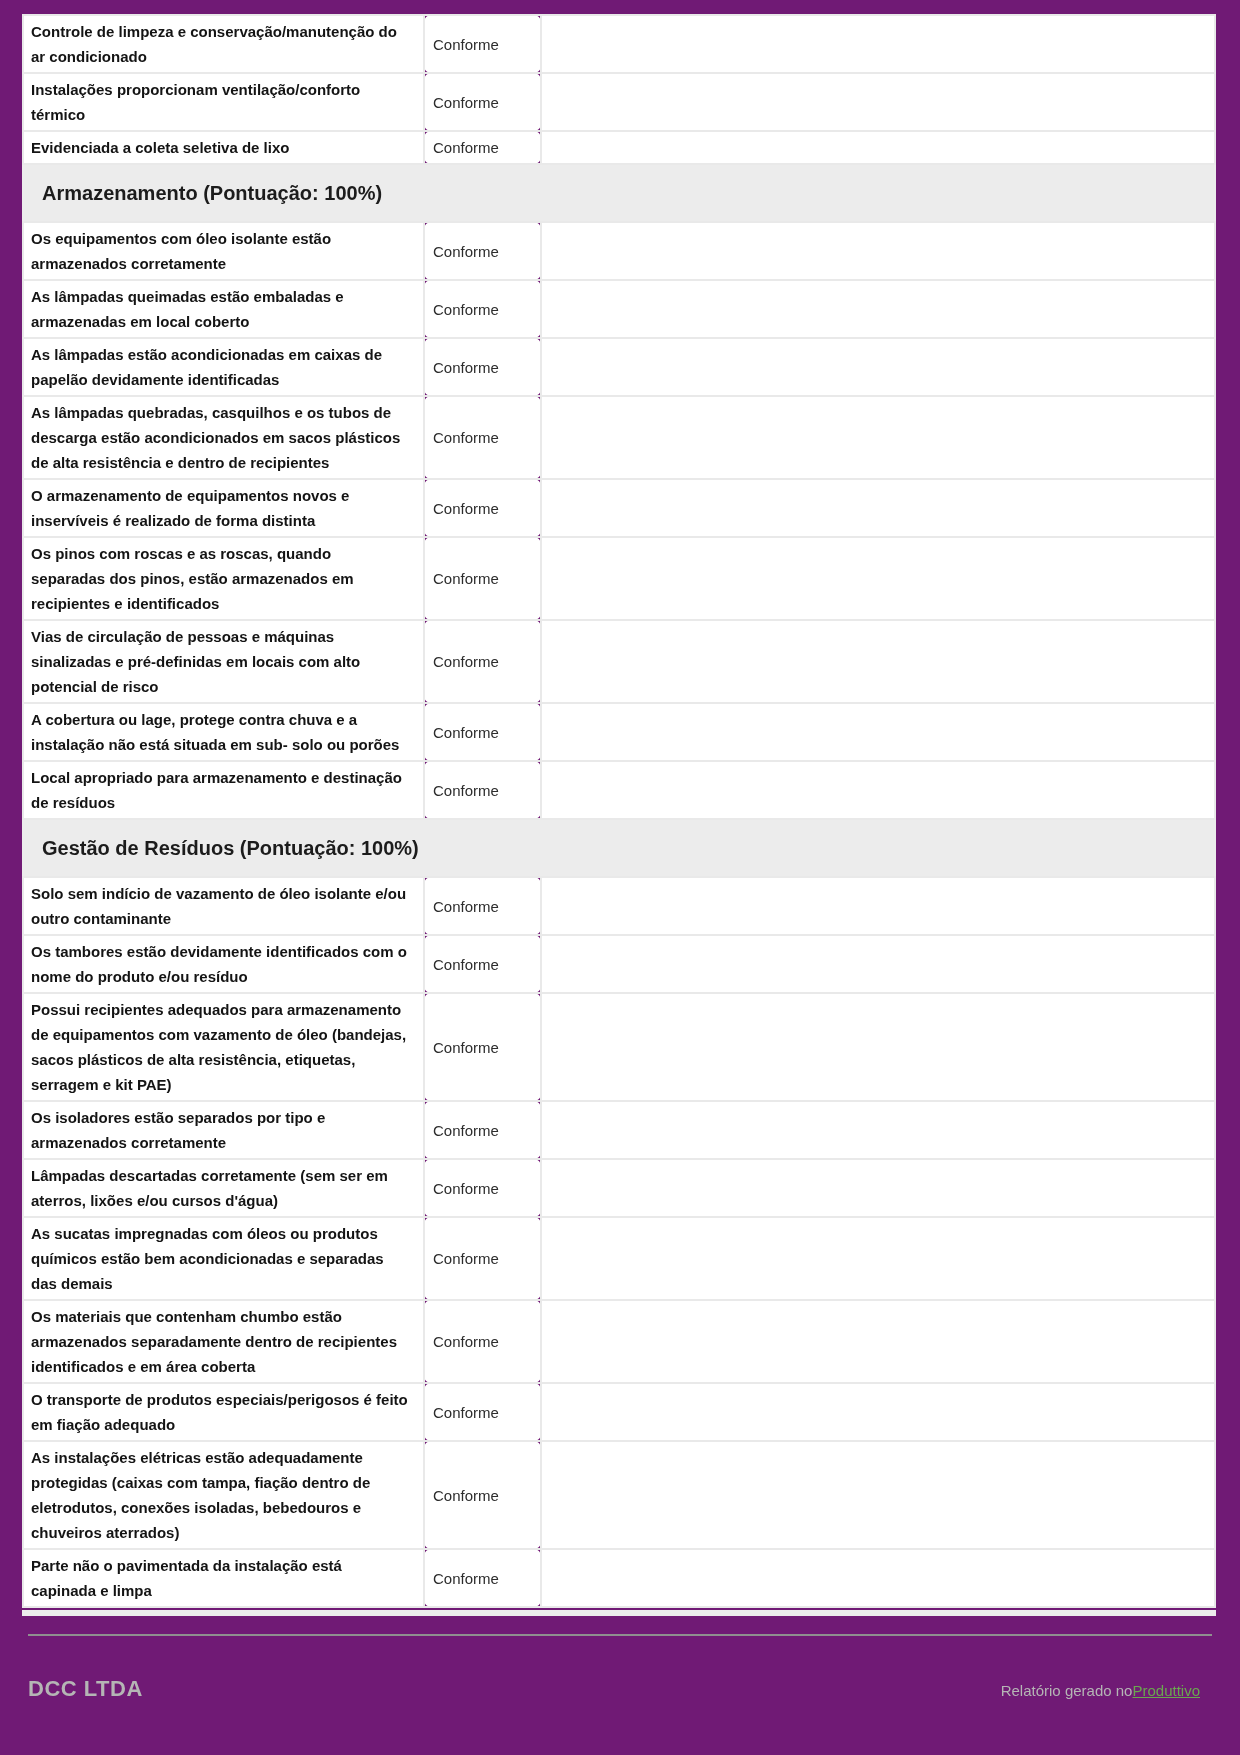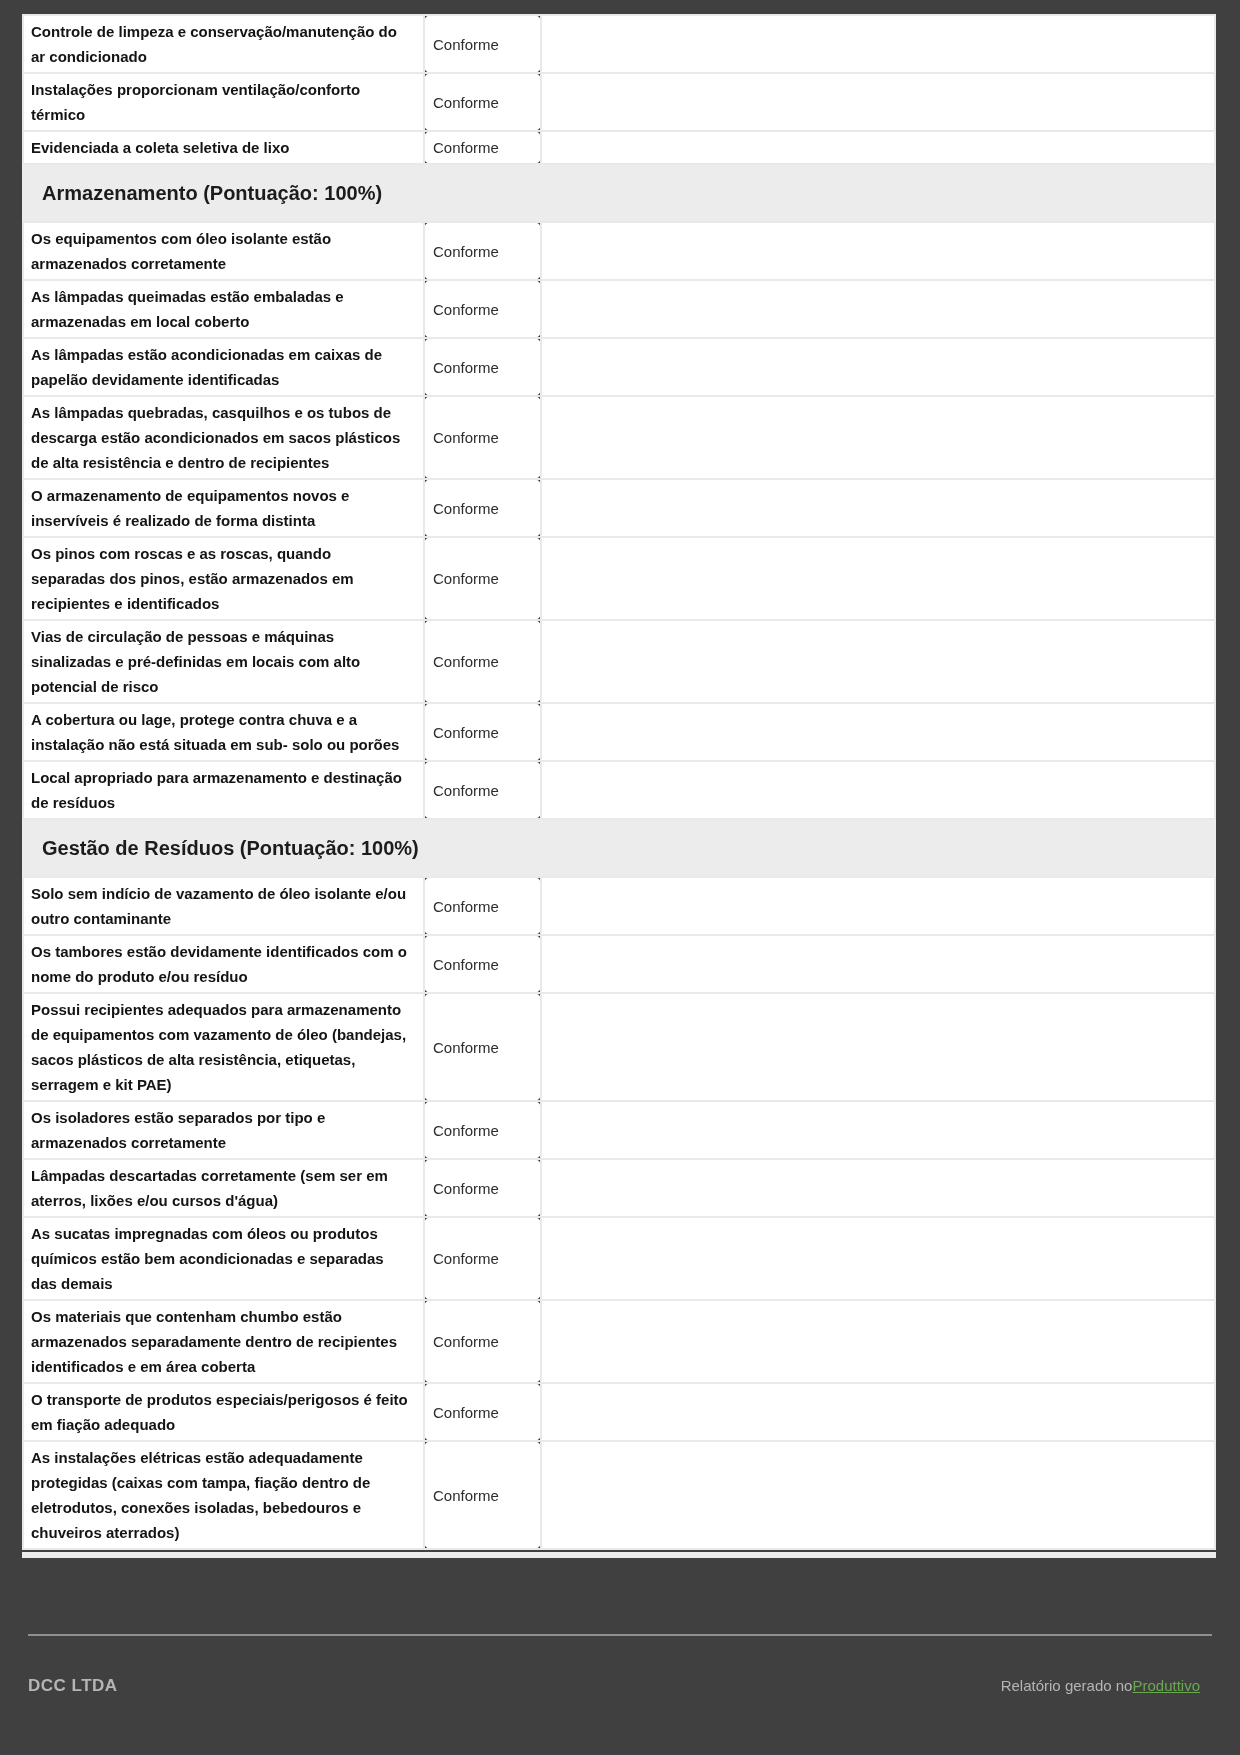--- a/index.html
+++ b/index.html
@@ -1,21 +1,21 @@
 <!DOCTYPE html>
 <html lang="pt"><head>
 <meta charset="utf-8">
 <style>
   html, body { margin: 0; padding: 0; background: #ffffff; }
   body { font-family: "Liberation Sans", sans-serif; }
   .page {
     position: relative;
     width: 1240px;
     height: 1755px;
-    background: #404040;
+    background: #701a75;
     overflow: hidden;
   }
   .content { padding: 14px 24px 0 22px; }
 
   .section-header {
     background: #ececec;
     height: 56px;
     display: flex;
     align-items: center;
     font-weight: bold;
@@ -70,21 +70,21 @@
   }
   .footer-row {
     margin-top: 40px;
     display: flex;
     justify-content: space-between;
     align-items: baseline;
     padding: 0 40px 0 28px;
   }
   .footer-company {
     font-weight: bold;
-    font-size: 17px;
+    font-size: 22px;
     color: #b5b5b5;
     letter-spacing: 0.5px;
   }
   .footer-generated {
     font-size: 15px;
     color: #b5b5b5;
   }
   .footer-generated a {
     color: #6aa84f;
     text-decoration: underline;
@@ -221,20 +221,25 @@
           <tr>
             <td class="item">O transporte de produtos especiais/perigosos é feito em fiação adequado</td>
             <td class="status">Conforme</td>
             <td class="notes"></td>
           </tr>
           <tr>
             <td class="item">As instalações elétricas estão adequadamente protegidas (caixas com tampa, fiação dentro de eletrodutos, conexões isoladas, bebedouros e chuveiros aterrados)</td>
             <td class="status">Conforme</td>
             <td class="notes"></td>
           </tr>
+          <tr>
+            <td class="item">Parte não o pavimentada da instalação está capinada e limpa</td>
+            <td class="status">Conforme</td>
+            <td class="notes"></td>
+          </tr>
         </tbody>
       </table>
       <div class="end-strip"></div>
     </div>
 
   <div class="footer-block">
     <div class="footer-divider"></div>
     <div class="footer-row">
       <span class="footer-company">DCC LTDA</span>
       <span class="footer-generated">

